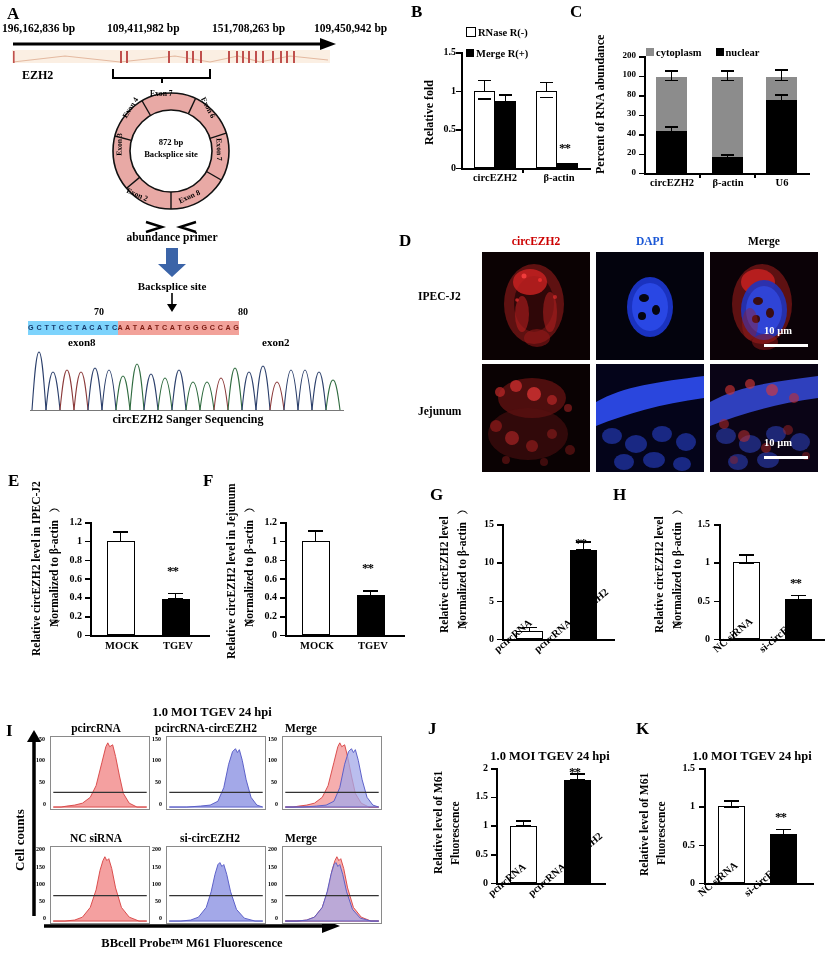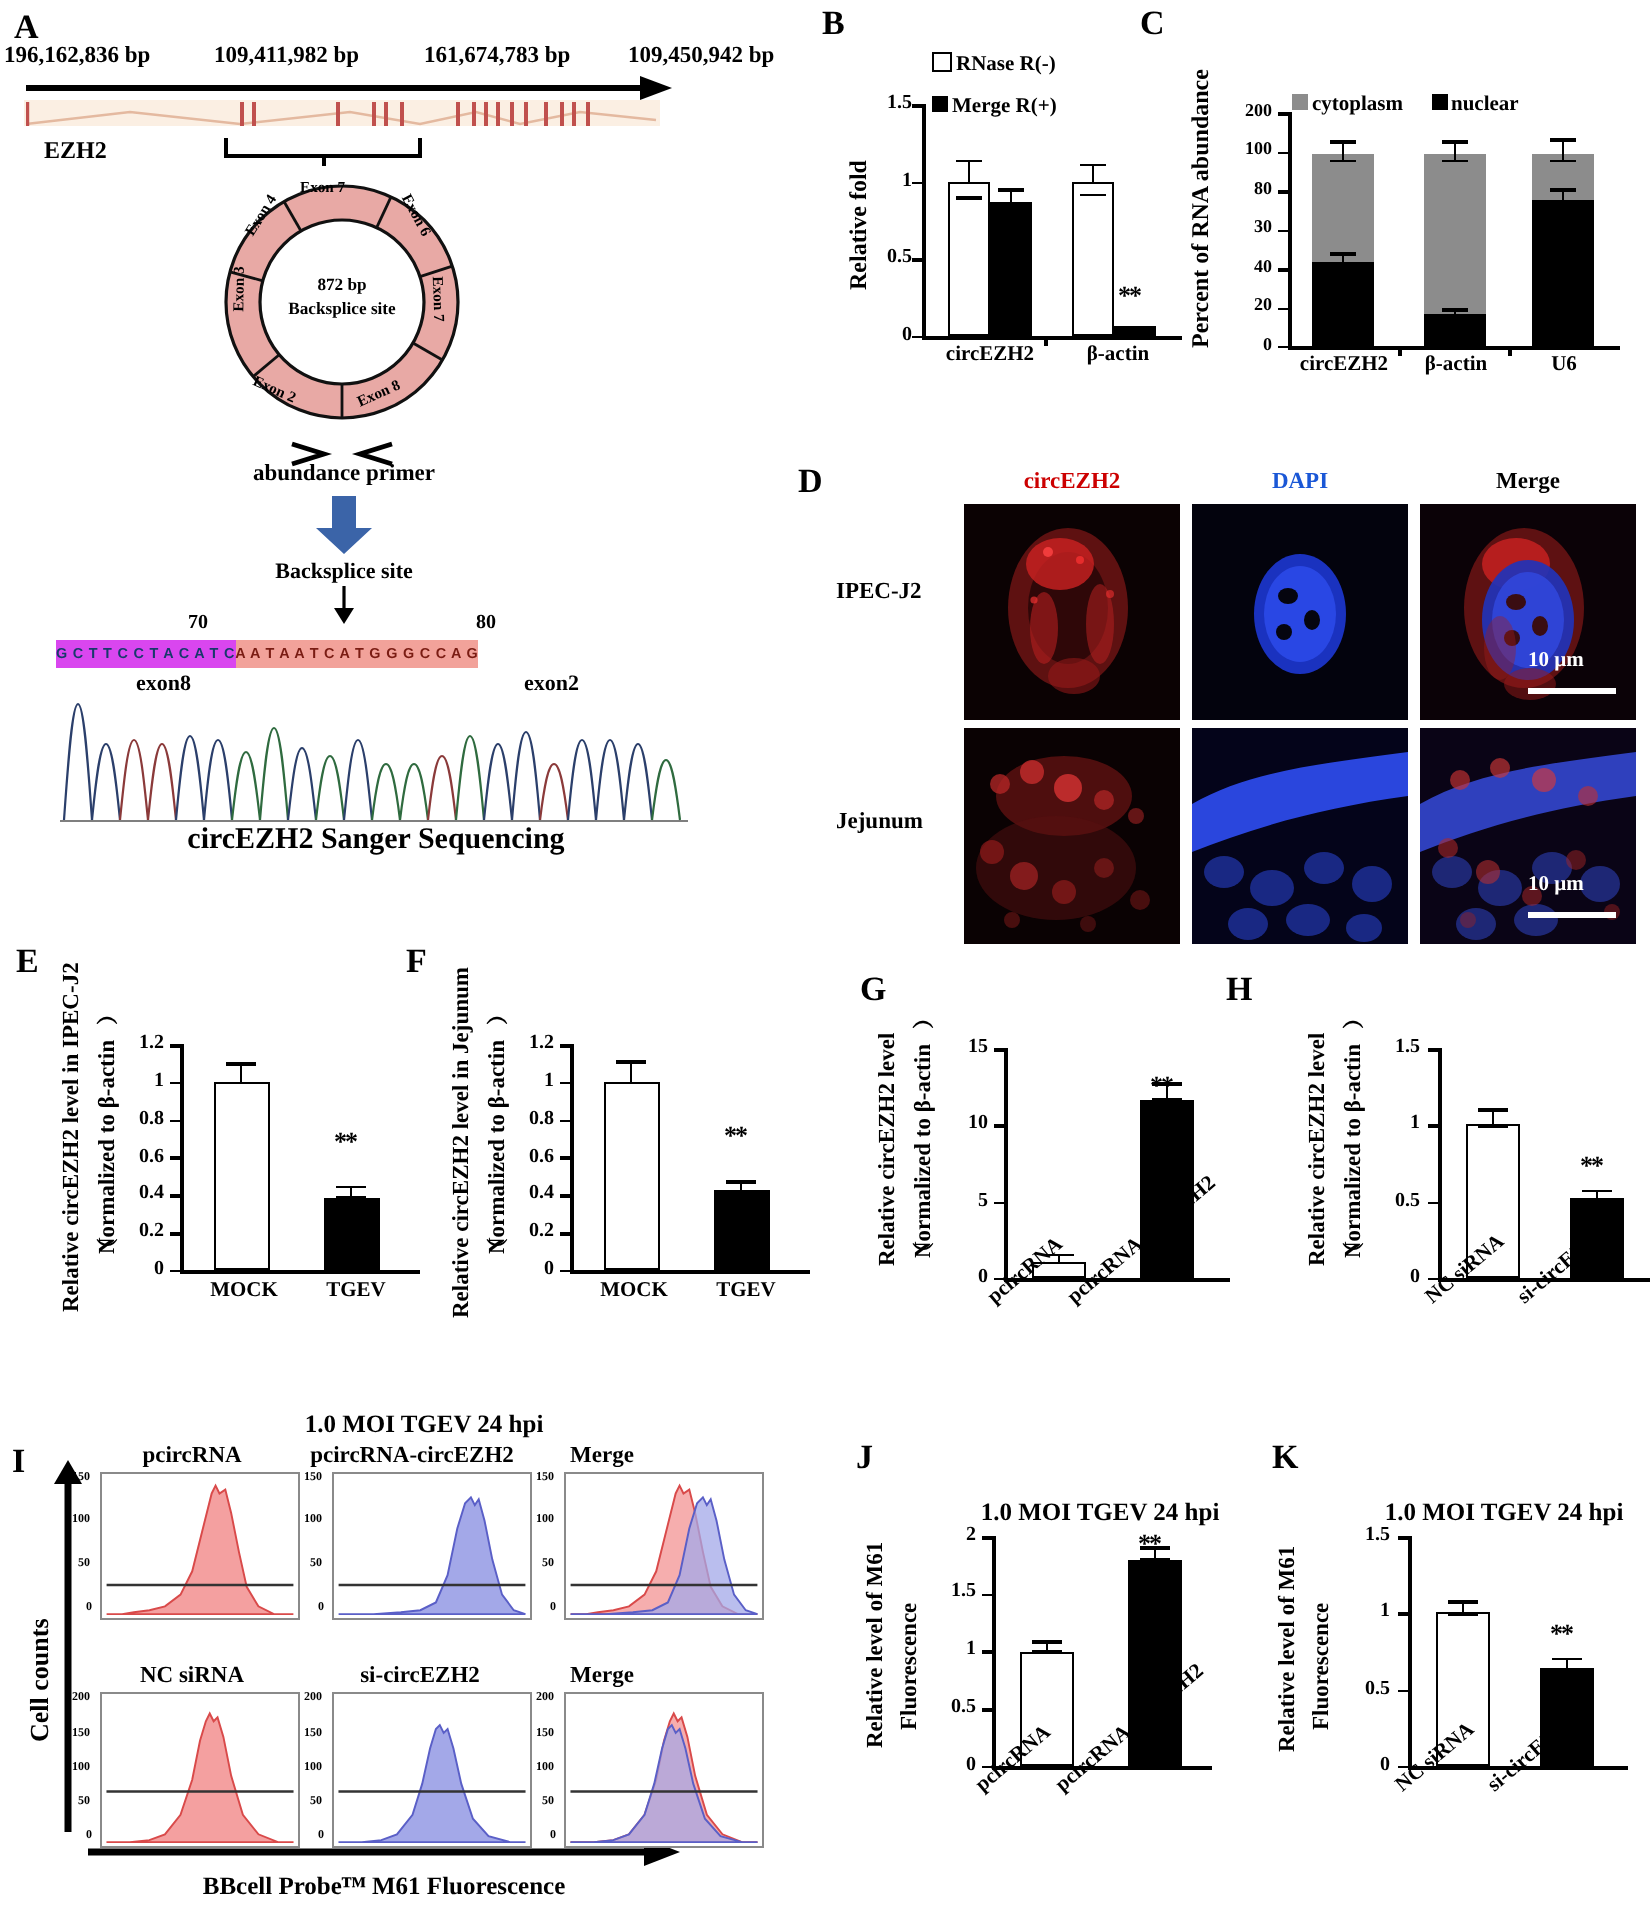--- a/index.html
+++ b/index.html
@@ -31,21 +31,21 @@
   .scalebar{position:absolute;background:#fff;height:2.5px;}
 </style>
 </head>
 <body>
 
 <div class="abs pl" style="left:7px;top:5px;">A</div>
 
 <div class="abs" style="left:2px;top:22px;width:410px;">
   <div class="abs" style="left:0px;top:0px;font-weight:bold;font-size:11.5px;">196,162,836 bp</div>
   <div class="abs" style="left:105px;top:0px;font-weight:bold;font-size:11.5px;">109,411,982 bp</div>
-  <div class="abs" style="left:210px;top:0px;font-weight:bold;font-size:11.5px;">161,674,783 bp</div>
+  <div class="abs" style="left:210px;top:0px;font-weight:bold;font-size:11.5px;">151,708,263 bp</div>
   <div class="abs" style="left:312px;top:0px;font-weight:bold;font-size:11.5px;">109,450,942 bp</div>
 </div>
 
 <svg class="abs" style="left:10px;top:36px;" width="330" height="16">
   <line x1="3" y1="8" x2="312" y2="8" stroke="#000" stroke-width="3"></line>
   <polygon points="310,2 326,8 310,14" fill="#000"></polygon>
 </svg>
 
 <svg class="abs" style="left:10px;top:46px;" width="325" height="22">
   <rect x="2" y="4" width="318" height="13" fill="#fbefe3"></rect>
@@ -120,21 +120,21 @@
 <div class="abs" style="left:110px;top:280px;width:124px;text-align:center;font-weight:bold;font-size:11px;">Backsplice site</div>
 <svg class="abs" style="left:165px;top:293px;" width="14" height="20">
   <line x1="7" y1="0" x2="7" y2="13" stroke="#000" stroke-width="1.6"></line>
   <polygon points="2,11 12,11 7,19" fill="#000"></polygon>
 </svg>
 
 <div class="abs" style="left:94px;top:306px;font-weight:bold;font-size:10px;">70</div>
 <div class="abs" style="left:238px;top:306px;font-weight:bold;font-size:10px;">80</div>
 
 <div class="abs" style="left:28px;top:319px;height:12px;line-height:12px;white-space:nowrap;">
-  <span id="seqL" class="seqbase" style="background:#d946ef;color:#173a6b;padding:1px 0;">G C T T C C T A C A T C </span><span id="seqR" class="seqbase" style="background:#f2a29a;color:#7a1c13;padding:1px 0;">A A T A A T C A T G G G C C A G</span>
+  <span id="seqL" class="seqbase" style="background:#7dd3fc;color:#173a6b;padding:1px 0;">G C T T C C T A C A T C </span><span id="seqR" class="seqbase" style="background:#f2a29a;color:#7a1c13;padding:1px 0;">A A T A A T C A T G G G C C A G</span>
 </div>
 
 <div class="abs" style="left:68px;top:336px;font-weight:bold;font-size:11px;">exon8</div>
 <div class="abs" style="left:262px;top:336px;font-weight:bold;font-size:11px;">exon2</div>
 
 <svg class="abs" style="left:30px;top:342px;" width="316" height="70">
   <g fill="none" stroke-width="1.1">
     <path d="M2,68 C4,40 6,10 9,10 C12,10 14,40 16,68" stroke="#2b3f6b"></path>
     <path d="M16,68 C18,48 20,30 23,30 C26,30 28,48 30,68" stroke="#2b3f6b"></path>
     <path d="M30,68 C32,48 34,28 37,28 C40,28 42,48 44,68" stroke="#8b3a3a"></path>
@@ -153,21 +153,21 @@
     <path d="M212,68 C214,48 216,30 219,30 C222,30 224,48 226,68" stroke="#2b3f6b"></path>
     <path d="M226,68 C228,44 230,24 233,24 C236,24 238,44 240,68" stroke="#2b3f6b"></path>
     <path d="M240,68 C242,52 244,40 247,40 C250,40 252,52 254,68" stroke="#8b3a3a"></path>
     <path d="M254,68 C256,46 258,28 261,28 C264,28 266,46 268,68" stroke="#2b3f6b"></path>
     <path d="M268,68 C270,46 272,28 275,28 C278,28 280,46 282,68" stroke="#2b3f6b"></path>
     <path d="M282,68 C284,48 286,30 289,30 C292,30 294,48 296,68" stroke="#2b3f6b"></path>
     <path d="M296,68 C298,52 300,38 303,38 C306,38 308,52 310,68" stroke="#2f6b3f"></path>
   </g>
   <line x1="0" y1="68.5" x2="314" y2="68.5" stroke="#555" stroke-width="0.8"></line>
 </svg>
-<div class="abs" style="left:30px;top:412px;width:316px;text-align:center;font-weight:bold;font-size:15px;">circEZH2 Sanger Sequencing</div>
+<div class="abs" style="left:30px;top:412px;width:316px;text-align:center;font-weight:bold;font-size:12px;">circEZH2 Sanger Sequencing</div>
 
 <div class="abs pl" style="left:411px;top:3px;">B</div>
 <div class="abs" style="left:466px;top:22px;">
   <div style="margin-bottom:3px;"><span class="sqL"></span><span class="legtxt">RNase R(-)</span></div>
   <div><span class="sqF"></span><span class="legtxt">Merge R(+)</span></div>
 </div>
 <div class="abs vert" style="left:422px;top:58px;height:110px;font-weight:bold;font-size:12px;">Relative fold</div>
 
 <div class="abs" style="left:440px;top:52px;width:152px;height:120px;">
   <div class="axisL" style="left:21px;top:0;height:117px;"></div>

